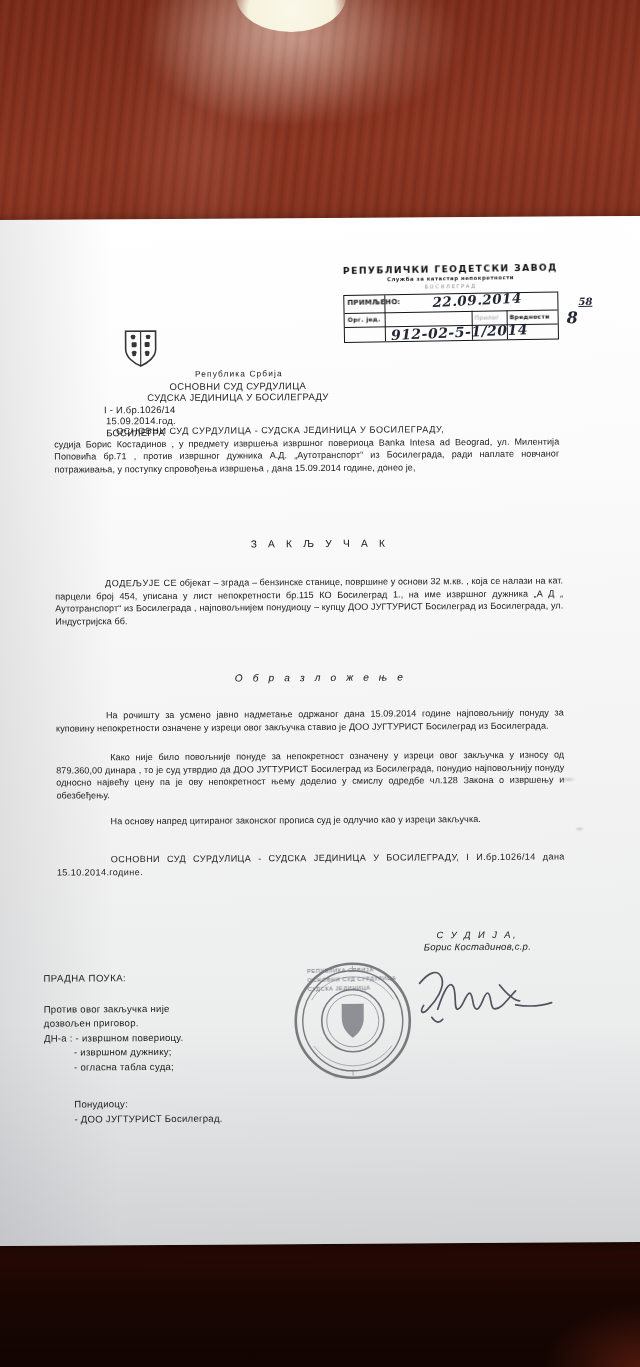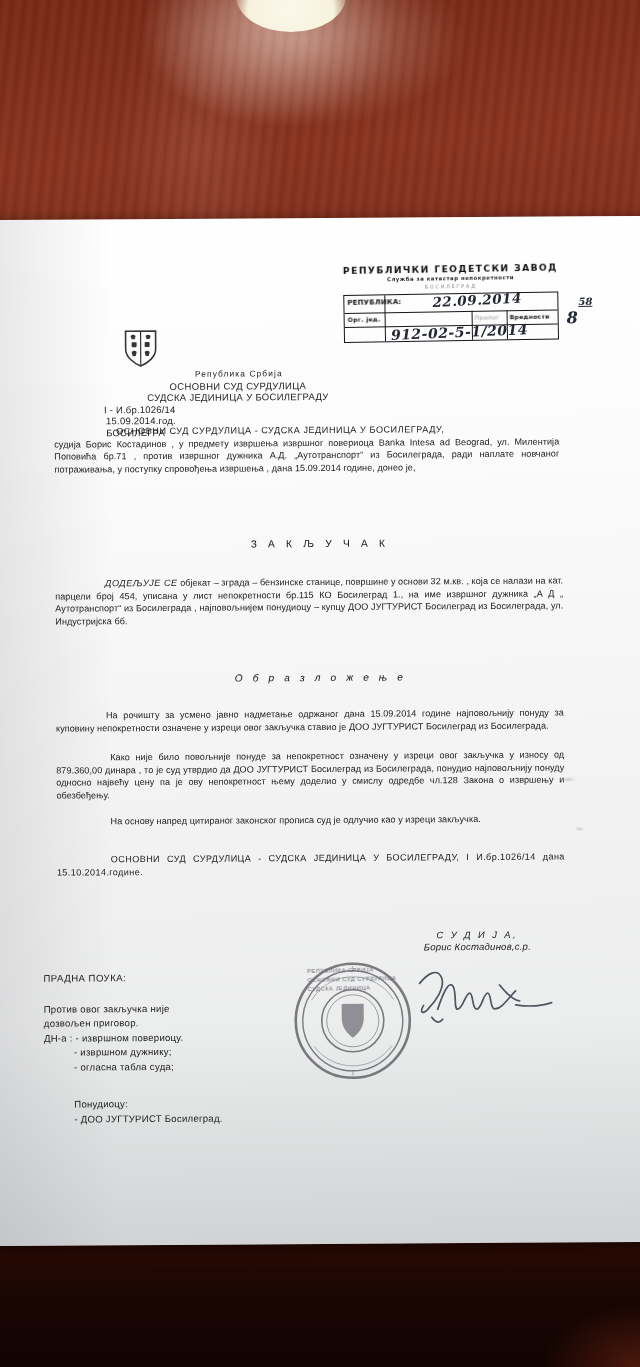--- a/index.html
+++ b/index.html
@@ -129,21 +129,21 @@
   #intro-block .first-line { display:block; text-indent:62px; letter-spacing:.55px; }
 
   .center-title {
     position:absolute; width:100%; text-align:center;
     font-size:10.2px; letter-spacing:4.2px; font-weight:normal; color:#15151a;
   }
   #title-zakljucak { top:320px; }
   #title-obrazlozenje { top:454px; font-style:italic; letter-spacing:3.6px; }
 
   #dodeljuje-block { left:62px; top:358px; width:508px; }
-  #dodeljuje-block .lead { letter-spacing:.5px;font-style:italic; }
+  #dodeljuje-block .lead { letter-spacing:.5px; }
   #dodeljuje-block .ind { text-indent:50px; display:block; }
 
   #obr-p1 { left:62px; top:490px; width:508px; }
   #obr-p1 .ind { text-indent:50px; display:block; }
   #obr-p2 { left:62px; top:532px; width:508px; }
   #obr-p2 .ind { text-indent:54px; display:block; }
   #obr-p3 { left:62px; top:596px; width:508px; }
   #obr-p3 .ind { text-indent:54px; display:block; }
   #closing-block { left:62px; top:634px; width:508px; }
   #closing-block .ind { text-indent:54px; display:block; letter-spacing:.4px; }
@@ -201,21 +201,21 @@
       <div id="rs-sub">Служба за катастар непокретности</div>
       <div id="rs-city">БОСИЛЕГРАД</div>
 
       <div id="rs-box">
         <div class="hline1"></div>
         <div class="hline2"></div>
         <div class="vline1"></div>
         <div class="vline2"></div>
         <div class="vline3"></div>
 
-        <div class="rs-lbl" id="rs-primljeno">РЕПУБЛИКА:</div>
+        <div class="rs-lbl" id="rs-primljeno">ПРИМЉЕНО:</div>
         <div class="rs-lbl" id="rs-orgjed">Орг. јед.</div>
         <div class="rs-lbl" id="rs-prilog">Прилог</div>
         <div class="rs-lbl" id="rs-vrednosti">Вредности</div>
 
         <div class="hand" id="rs-date">22.09.2014</div>
         <div class="hand" id="rs-number">912-02-5-1/2014</div>
         <div class="hand" id="rs-num8">8</div>
         <div class="hand" id="rs-num35">58</div>
       </div>
     </div>

